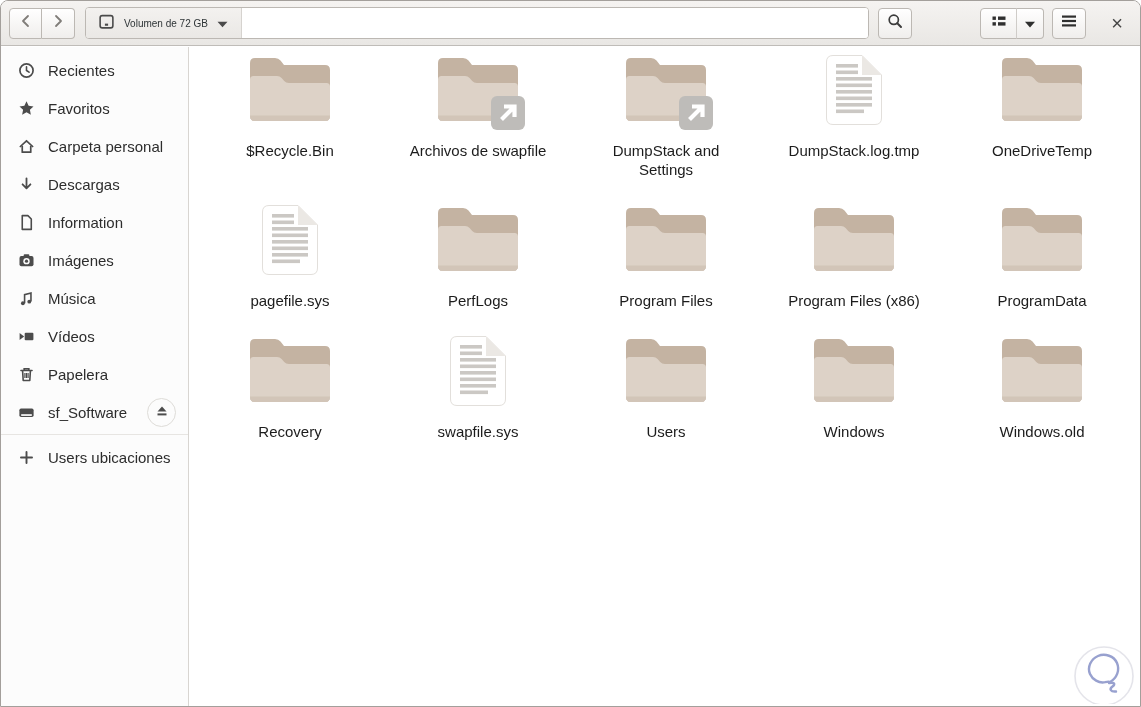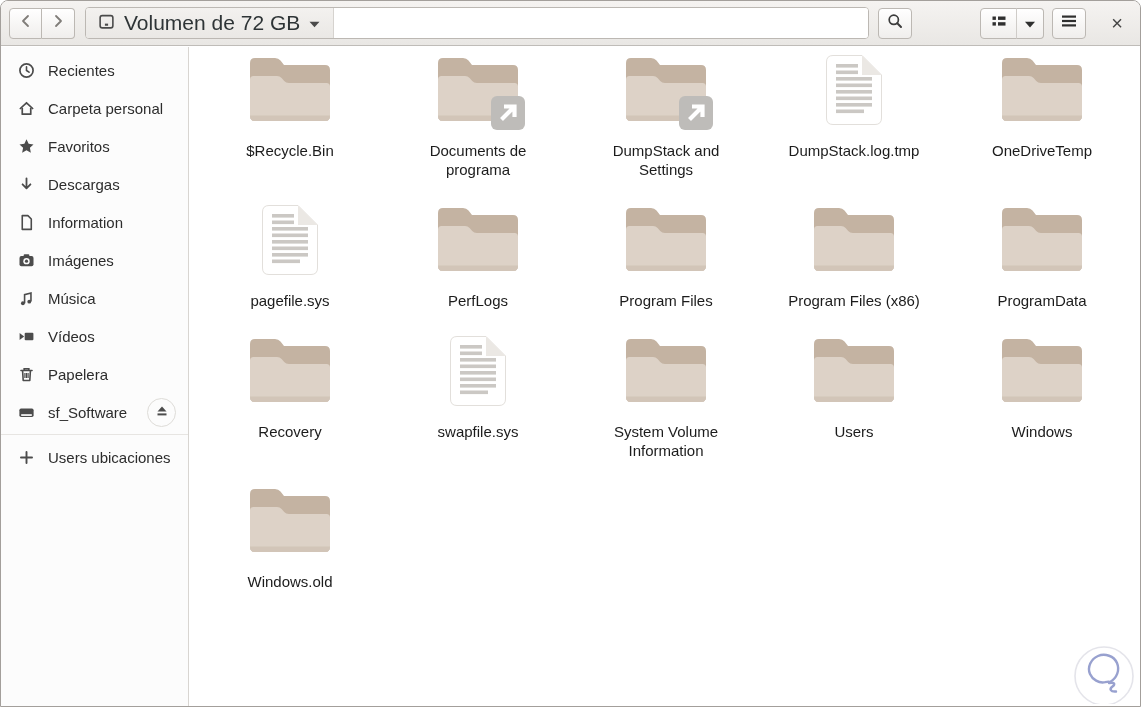--- a/index.html
+++ b/index.html
@@ -43,21 +43,21 @@
     background:#ffffff;
     border:1px solid #bcb8b3; border-radius:4px;
     display:flex; align-items:stretch; overflow:hidden;
   }
   .loc-btn {
     display:flex; align-items:center; gap:9px;
     padding:0 13px 0 12px;
     background:linear-gradient(#f3f1ef,#eae8e5);
     border-right:1px solid #d6d3cf;
   }
-  .loc-label { font-size:21px; color:#2e3436; white-space:nowrap; }
+  .loc-label { font-size:10px; color:#2e3436; white-space:nowrap; }
   .path-entry { flex:1; background:#ffffff; }
 
   .search-btn { width:34px; margin-left:9px; }
   .tb-spacer { flex:1; }
   .view-group { display:flex; }
   .view-main  { width:37px; border-radius:4px 0 0 4px; }
   .view-caret { width:28px; border-radius:0 4px 4px 0; border-left:1px solid #cfccc8; margin-left:-1px; }
   .menu-btn { width:34px; margin-left:8px; }
   .close-btn {
     width:30px; height:31px; margin:0 8px 0 16px;
@@ -210,34 +210,34 @@
           <circle cx="8" cy="8" r="6.2" fill="none" stroke="#4c4c4c" stroke-width="1.6"></circle>
           <path d="M8 4.6 V8 L10.4 9.6" fill="none" stroke="#4c4c4c" stroke-width="1.5" stroke-linecap="round"></path>
         </svg>
       </span>
       <span class="side-label">Recientes</span>
     </div>
 
     <div class="side-item">
       <span class="side-icon">
         <svg width="17" height="17" viewBox="0 0 16 16">
+          <path d="M8 1.2 L10 5.5 14.6 6 11.2 9.2 12.1 13.8 8 11.5 3.9 13.8 4.8 9.2 1.4 6 6 5.5 Z" fill="#4c4c4c"></path>
+        </svg>
+      </span>
+      <span class="side-label">Favoritos</span>
+    </div>
+
+    <div class="side-item">
+      <span class="side-icon">
+        <svg width="17" height="17" viewBox="0 0 16 16">
           <path d="M2.2 8 L8 2.6 L13.8 8" fill="none" stroke="#4c4c4c" stroke-width="1.6" stroke-linecap="round" stroke-linejoin="round"></path>
           <path d="M4 7.2 V13.3 H12 V7.2" fill="none" stroke="#4c4c4c" stroke-width="1.6" stroke-linejoin="round"></path>
         </svg>
       </span>
       <span class="side-label">Carpeta personal</span>
-    </div>
-
-    <div class="side-item">
-      <span class="side-icon">
-        <svg width="17" height="17" viewBox="0 0 16 16">
-          <path d="M8 1.2 L10 5.5 14.6 6 11.2 9.2 12.1 13.8 8 11.5 3.9 13.8 4.8 9.2 1.4 6 6 5.5 Z" fill="#4c4c4c"></path>
-        </svg>
-      </span>
-      <span class="side-label">Favoritos</span>
     </div>
 
     <div class="side-item">
       <span class="side-icon">
         <svg width="17" height="17" viewBox="0 0 16 16">
           <path d="M8 2.2 V11.2 M4.3 7.8 L8 11.6 L11.7 7.8" fill="none" stroke="#4c4c4c" stroke-width="1.7" stroke-linecap="round" stroke-linejoin="round"></path>
         </svg>
       </span>
       <span class="side-label">Descargas</span>
     </div>
@@ -346,21 +346,21 @@
     <path d="M0 60.5 L80 60.5 L80 61 Q80 66 75 66 L5 66 Q0 66 0 61 Z" fill="#d2c5b8"></path>
   </svg>
 
   <span class="emblem">
     <svg width="34" height="34" viewBox="0 0 34 34">
       <rect x="0" y="0" width="34" height="34" rx="6" fill="#bebcb9"></rect>
       <path d="M10.5 23.5 L22.5 11.5 M13 10.5 H23.5 V21" stroke="#ffffff" stroke-width="4.2" fill="none"></path>
     </svg>
   </span>
 </div>
-          <div class="cell-label">Documents de programa</div>
+          <div class="cell-label">Archivos de swapfile</div>
         </div>
         <div class="cell">
           <div class="icon-wrap">
   <svg width="80" height="66" viewBox="0 0 80 66">
     <path d="M5 3 L25 3 Q28.5 3 30.5 5.5 L34 10 L75 10 Q80 10 80 15 L80 61 Q80 66 75 66 L5 66 Q0 66 0 61 L0 8 Q0 3 5 3 Z" fill="#c4b3a2"></path>
     <path d="M0 61 L0 24.5 Q0 21 3.5 21 L27 21 Q29.8 21 31.6 23 L34.2 25.9 Q36 27.9 38.8 27.9 L76.5 27.9 Q80 27.9 80 31.4 L80 61 Q80 66 75 66 L5 66 Q0 66 0 61 Z" fill="#ddd2c7"></path>
     <path d="M0 60.5 L80 60.5 L80 61 Q80 66 75 66 L5 66 Q0 66 0 61 Z" fill="#d2c5b8"></path>
   </svg>
 
   <span class="emblem">
@@ -484,30 +484,20 @@
           <div class="cell-label">swapfile.sys</div>
         </div>
         <div class="cell">
           <div class="icon-wrap">
   <svg width="80" height="66" viewBox="0 0 80 66">
     <path d="M5 3 L25 3 Q28.5 3 30.5 5.5 L34 10 L75 10 Q80 10 80 15 L80 61 Q80 66 75 66 L5 66 Q0 66 0 61 L0 8 Q0 3 5 3 Z" fill="#c4b3a2"></path>
     <path d="M0 61 L0 24.5 Q0 21 3.5 21 L27 21 Q29.8 21 31.6 23 L34.2 25.9 Q36 27.9 38.8 27.9 L76.5 27.9 Q80 27.9 80 31.4 L80 61 Q80 66 75 66 L5 66 Q0 66 0 61 Z" fill="#ddd2c7"></path>
     <path d="M0 60.5 L80 60.5 L80 61 Q80 66 75 66 L5 66 Q0 66 0 61 Z" fill="#d2c5b8"></path>
   </svg>
 </div>
-          <div class="cell-label">System Volume Information</div>
-        </div>
-        <div class="cell">
-          <div class="icon-wrap">
-  <svg width="80" height="66" viewBox="0 0 80 66">
-    <path d="M5 3 L25 3 Q28.5 3 30.5 5.5 L34 10 L75 10 Q80 10 80 15 L80 61 Q80 66 75 66 L5 66 Q0 66 0 61 L0 8 Q0 3 5 3 Z" fill="#c4b3a2"></path>
-    <path d="M0 61 L0 24.5 Q0 21 3.5 21 L27 21 Q29.8 21 31.6 23 L34.2 25.9 Q36 27.9 38.8 27.9 L76.5 27.9 Q80 27.9 80 31.4 L80 61 Q80 66 75 66 L5 66 Q0 66 0 61 Z" fill="#ddd2c7"></path>
-    <path d="M0 60.5 L80 60.5 L80 61 Q80 66 75 66 L5 66 Q0 66 0 61 Z" fill="#d2c5b8"></path>
-  </svg>
-</div>
           <div class="cell-label">Users</div>
         </div>
         <div class="cell">
           <div class="icon-wrap">
   <svg width="80" height="66" viewBox="0 0 80 66">
     <path d="M5 3 L25 3 Q28.5 3 30.5 5.5 L34 10 L75 10 Q80 10 80 15 L80 61 Q80 66 75 66 L5 66 Q0 66 0 61 L0 8 Q0 3 5 3 Z" fill="#c4b3a2"></path>
     <path d="M0 61 L0 24.5 Q0 21 3.5 21 L27 21 Q29.8 21 31.6 23 L34.2 25.9 Q36 27.9 38.8 27.9 L76.5 27.9 Q80 27.9 80 31.4 L80 61 Q80 66 75 66 L5 66 Q0 66 0 61 Z" fill="#ddd2c7"></path>
     <path d="M0 60.5 L80 60.5 L80 61 Q80 66 75 66 L5 66 Q0 66 0 61 Z" fill="#d2c5b8"></path>
   </svg>
 </div>

